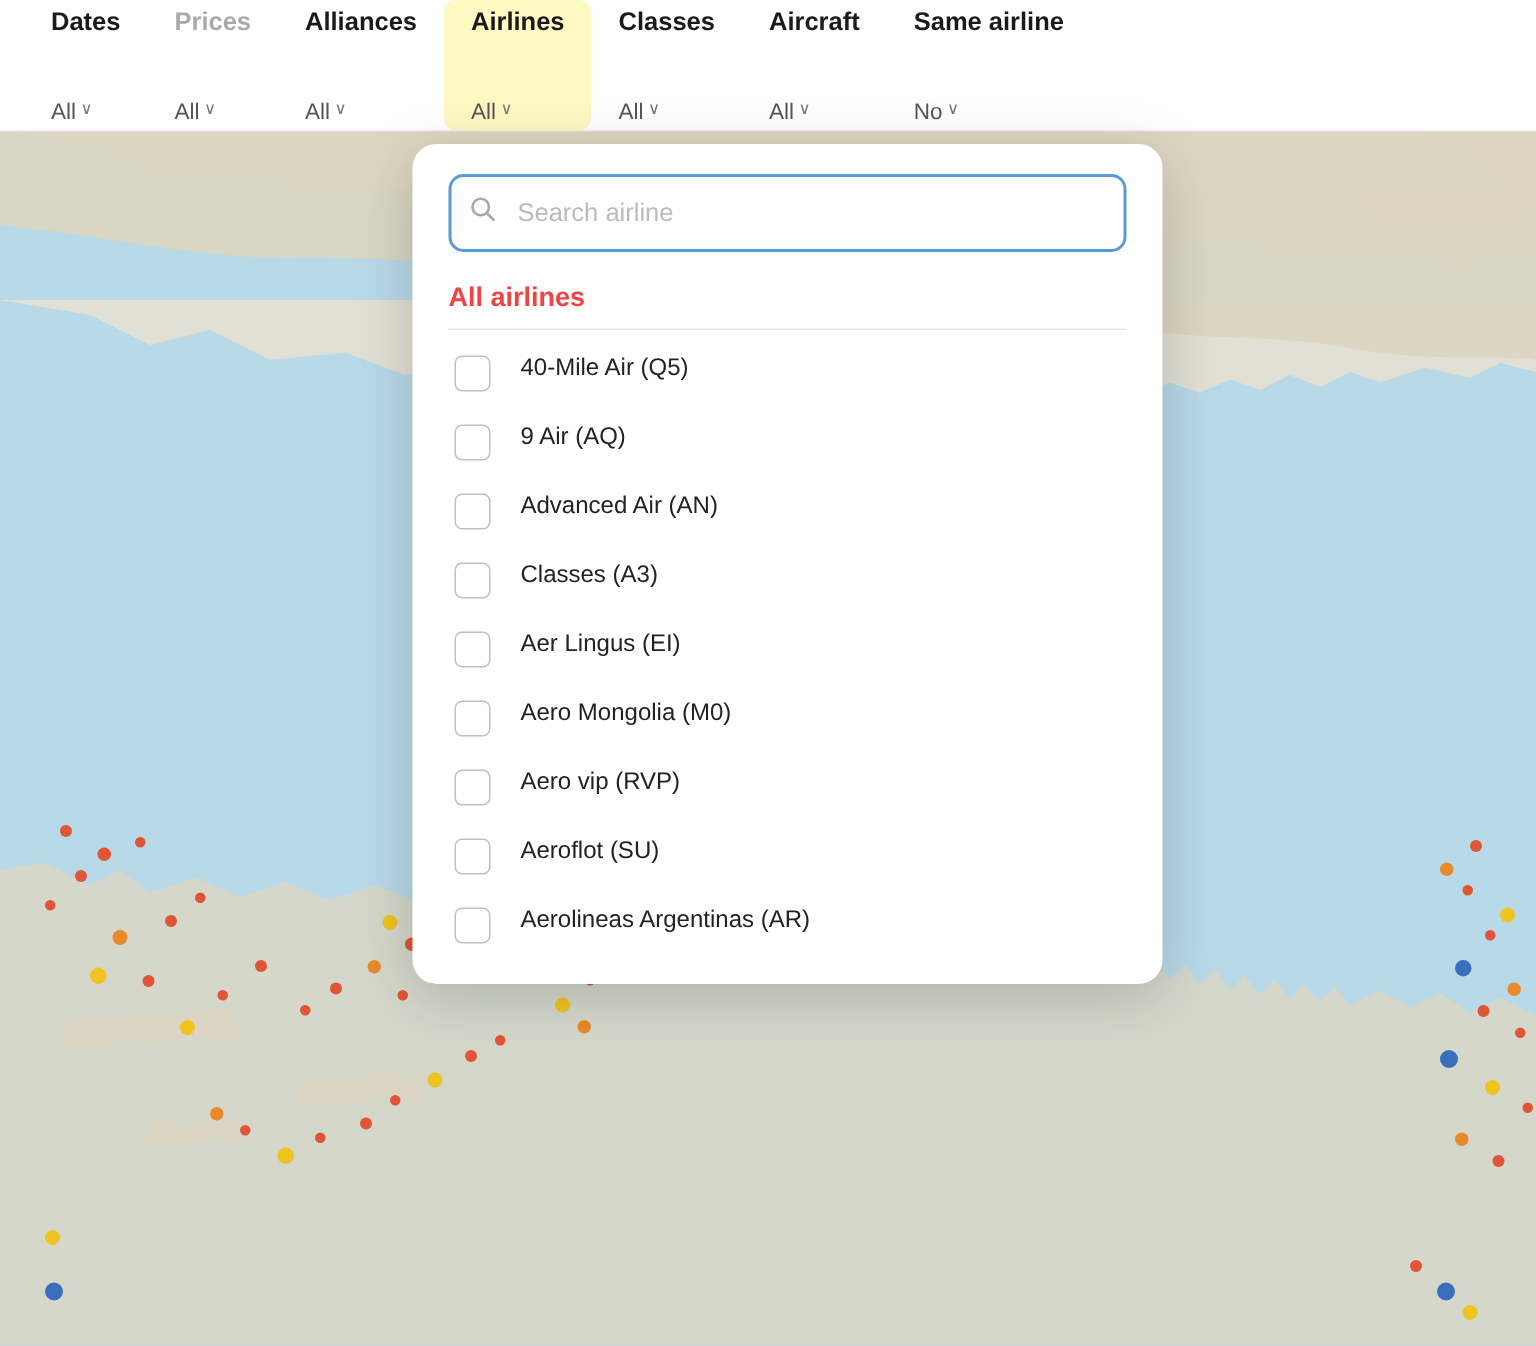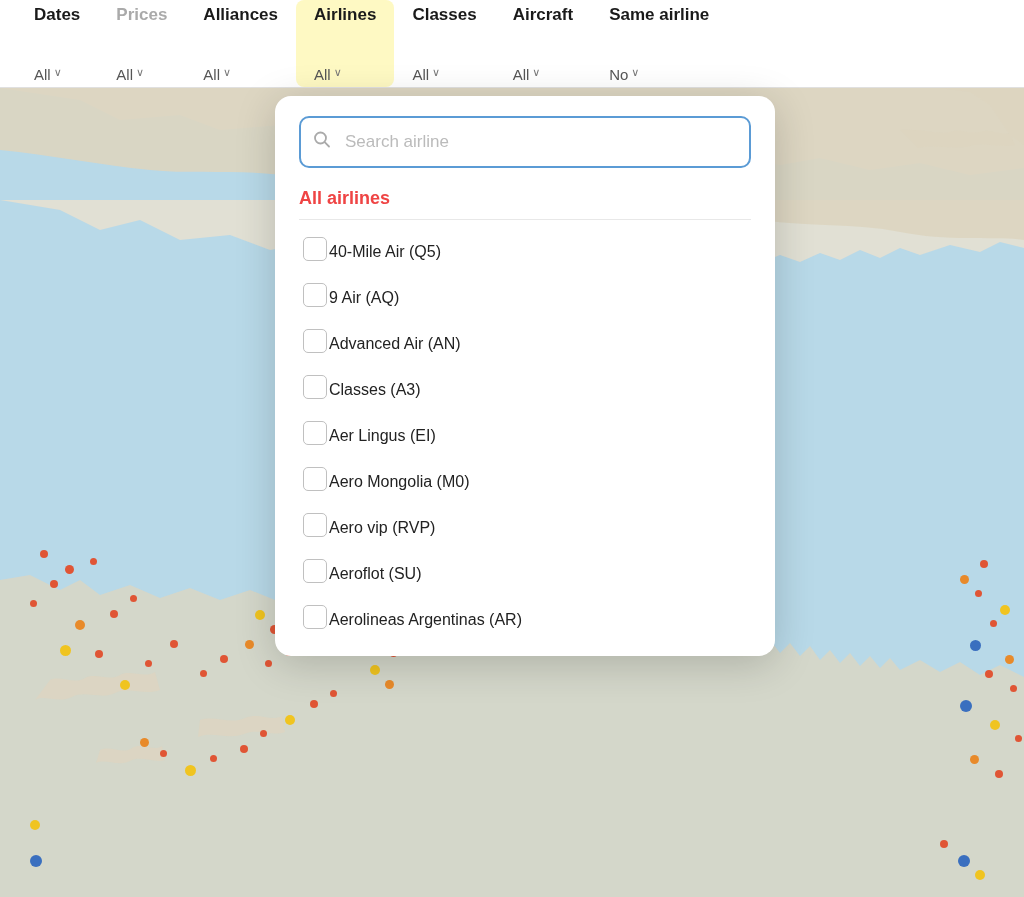--- a/index.html
+++ b/index.html
@@ -139,22 +139,22 @@
       background: #e8e8e8;
       margin-bottom: 6px;
     }
 
     .airline-list {
       list-style: none;
     }
 
     .airline-item {
       display: flex;
-      align-items: flex-end;
-      gap: 2px;
+      align-items: flex-start;
+      gap: 20px;
       padding: 11px 4px;
       cursor: pointer;
       border-radius: 8px;
     }
 
     .checkbox {
       width: 24px;
       height: 24px;
       border: 1.8px solid #c0c0c0;
       border-radius: 5px;

